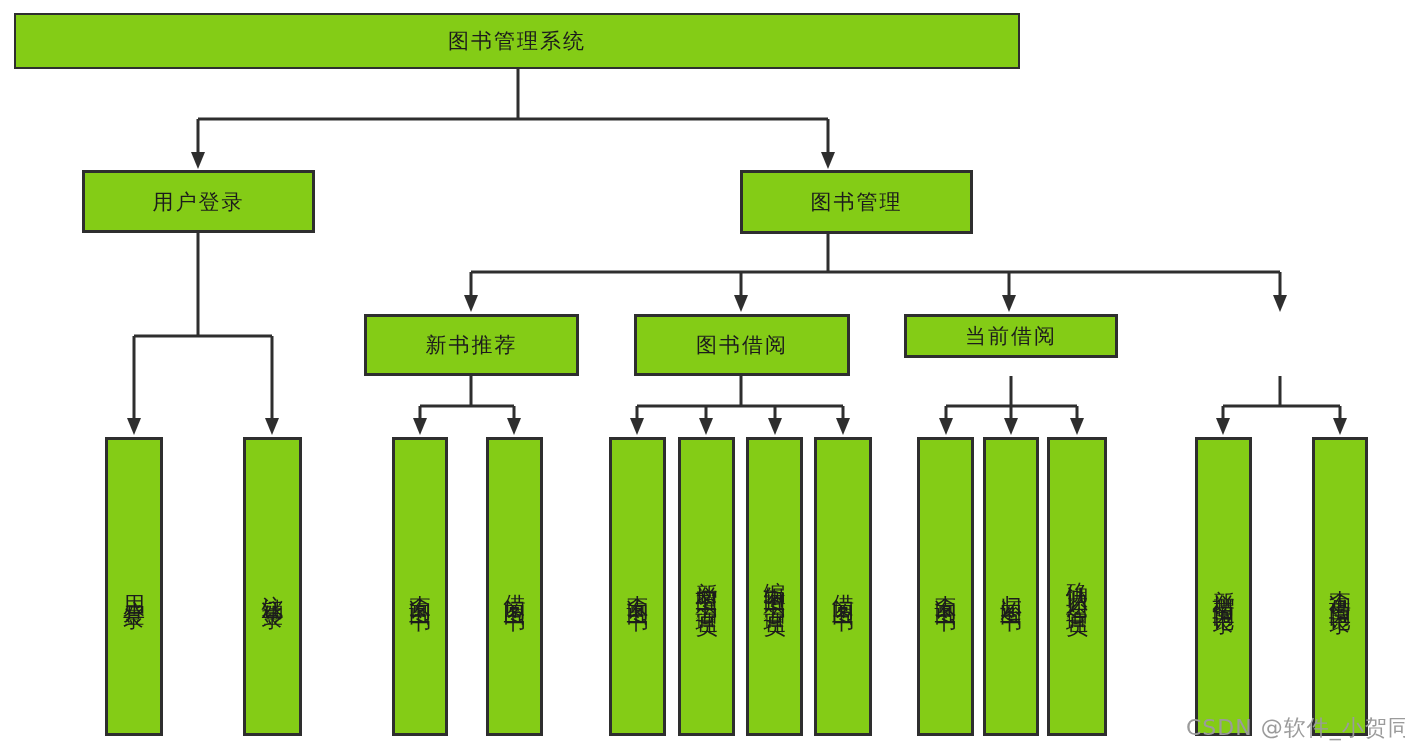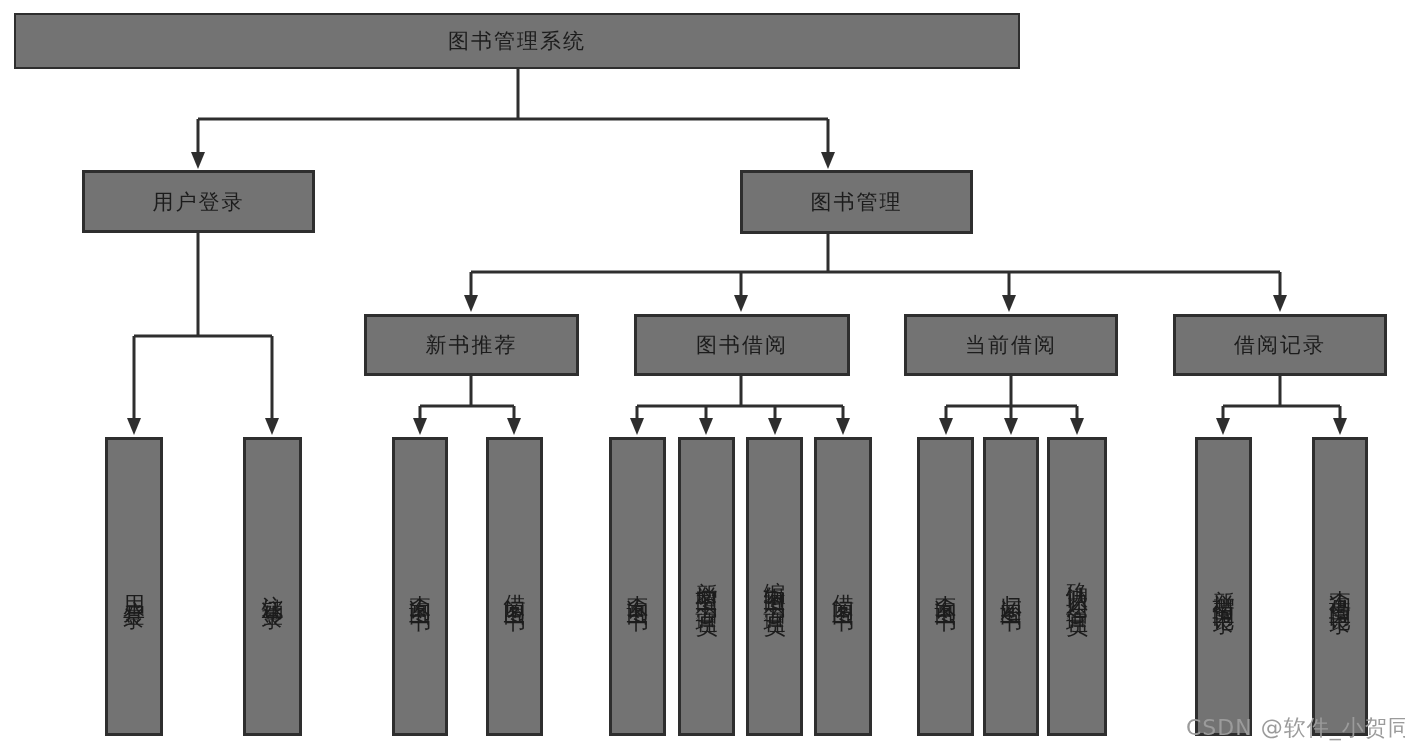--- a/index.html
+++ b/index.html
@@ -2,21 +2,21 @@
 <html><head>
 <meta charset="utf-8">
 <style>
   html,body{margin:0;padding:0;background:#ffffff;}
   .canvas{
     position:relative;width:1405px;height:747px;background:#ffffff;
     font-family:"DejaVu Sans","Liberation Sans",sans-serif;overflow:hidden;
   }
   .edges{position:absolute;left:0;top:0;width:1405px;height:747px;}
   .node{
-    position:absolute;box-sizing:border-box;background:#737373;
+    position:absolute;box-sizing:border-box;background:#84cc16;
     border:3px solid #2e2e2e;display:flex;align-items:center;justify-content:center;
     color:#1c1c1c;
   }
   .node.root{border-width:2px;}
   .node .label{font-size:21px;letter-spacing:2px;white-space:nowrap;}
   .node.leaf .label{
     writing-mode:vertical-rl;text-orientation:mixed;
     font-size:22px;letter-spacing:5px;line-height:1;white-space:normal;
   }
   .watermark{
@@ -79,25 +79,22 @@
   <div class="node" style="left:740px;top:170px;width:233px;height:64px">
     <span class="label">图书管理</span>
   </div>
 
   <div class="node" style="left:364px;top:314px;width:215px;height:62px">
     <span class="label">新书推荐</span>
   </div>
   <div class="node" style="left:634px;top:314px;width:216px;height:62px">
     <span class="label">图书借阅</span>
   </div>
-  <div class="node" style="left:904px;top:314px;width:214px;height:62px">
+  <div class="node" style="left:904px;top:314px;width:214px;height:44px">
     <span class="label">当前借阅</span>
-  </div>
-  <div class="node" style="left:1173px;top:314px;width:214px;height:62px">
-    <span class="label">借阅记录</span>
   </div>
 
   <div class="node leaf" style="left:105px;top:437px;width:58px;height:299px">
     <span class="label">用户登录</span>
   </div>
   <div class="node leaf" style="left:243px;top:437px;width:59px;height:299px">
     <span class="label">注销登录</span>
   </div>
 
   <div class="node leaf" style="left:392px;top:437px;width:56px;height:299px">

